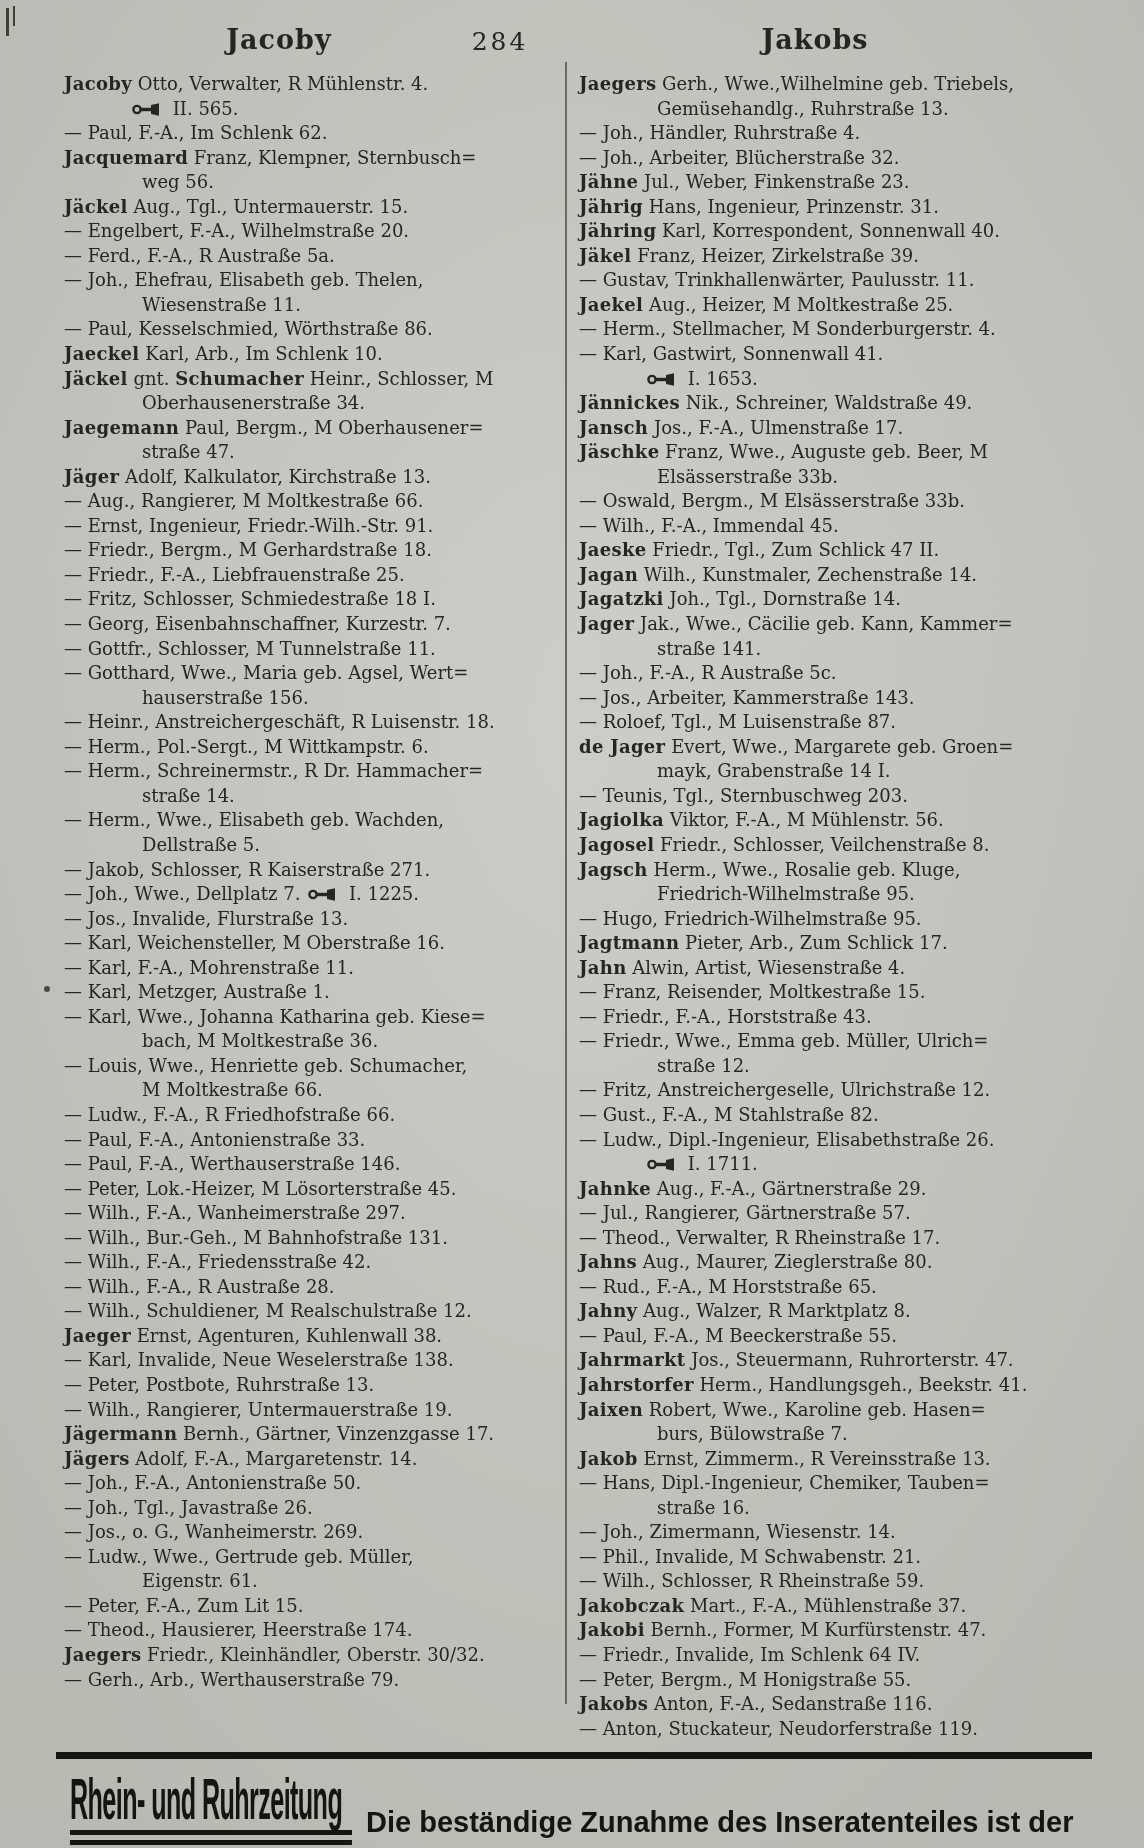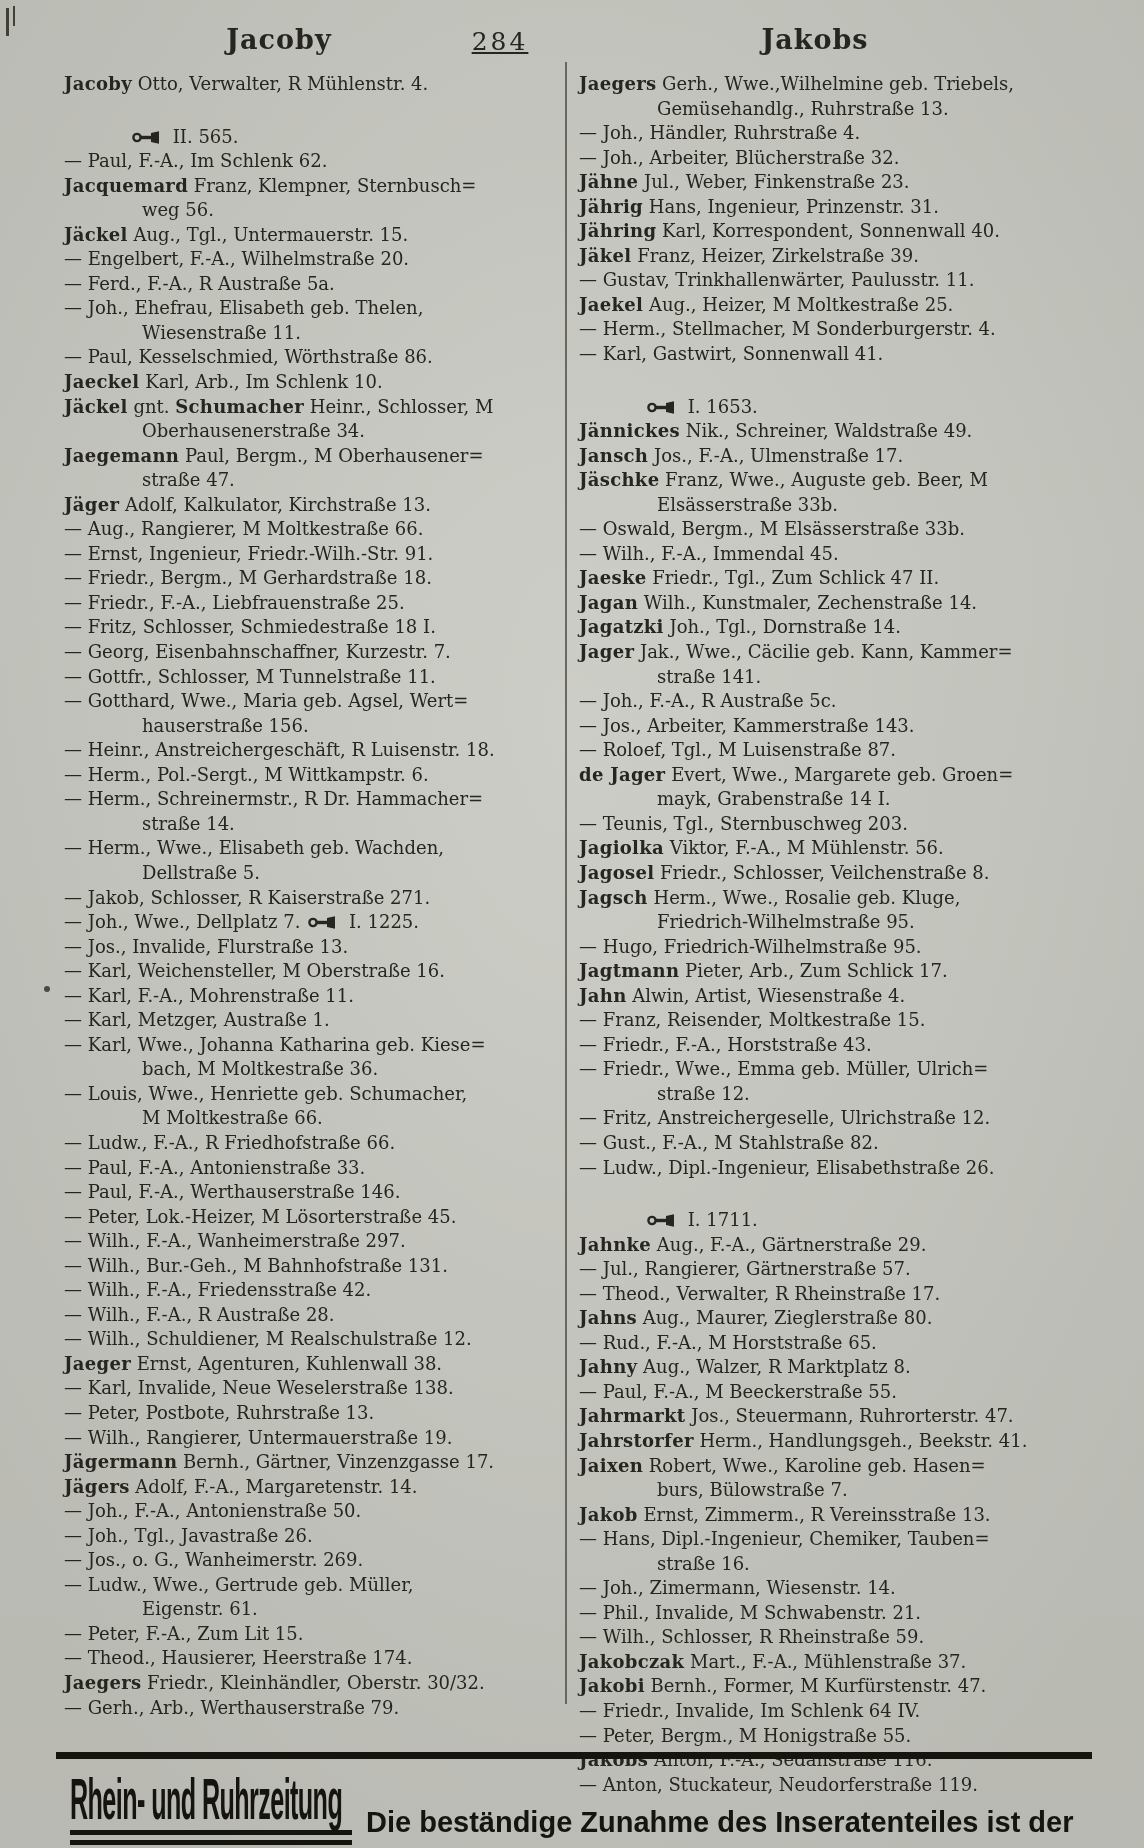--- a/index.html
+++ b/index.html
@@ -8,31 +8,31 @@
     background-color:#c9cac3;
     background-image:
       radial-gradient(ellipse at 50% 40%, rgba(255,255,255,0.10), rgba(0,0,0,0.05) 85%),
       linear-gradient(180deg, rgba(120,118,105,0.06), rgba(120,118,105,0.02) 30%, rgba(120,118,105,0.08));
     font-family:"DejaVu Serif", serif;
     color:#26251f;
   }
   .hdr{position:absolute;top:24px;font-weight:700;font-size:27px;letter-spacing:1px;}
   .hdr-page{position:absolute;top:27px;font-weight:400;font-size:25px;letter-spacing:3px;}
   #h-left{left:64px;width:430px;text-align:center;}
-  #h-page{left:440px;width:120px;text-align:center;text-decoration:underline;}
+  #h-page{left:440px;width:120px;text-align:center;}
   #h-right{left:600px;width:430px;text-align:center;}
 
   .divider{position:absolute;left:565px;top:62px;width:2px;height:1642px;background:#5a574e;opacity:.85;}
 
   .col{position:absolute;top:72px;font-size:18px;line-height:24.55px;}
   #col-left{left:64px;width:500px;}
   #col-right{left:579px;width:518px;}
   .ln{white-space:nowrap;height:24.55px;}
   .ln.c{padding-left:78px;}
-  .ln.p{padding-left:66px;margin-top:28px;}
+  .ln.p{padding-left:66px;}
   .bd{font-weight:700;letter-spacing:.3px;}
   .ph-ic{vertical-align:-1px;margin:0 5px 0 2px;}
 
   .foot-rule{position:absolute;left:56px;top:1752px;width:1036px;height:7px;background:#15140f;}
   .brand{
     position:absolute;left:70px;top:1768px;width:290px;
     font-family:"Liberation Sans", sans-serif;font-weight:700;font-size:43px;
     letter-spacing:-1px;white-space:nowrap;color:#15140f;
     transform:scale(.585,1.32);transform-origin:left top;
   }

